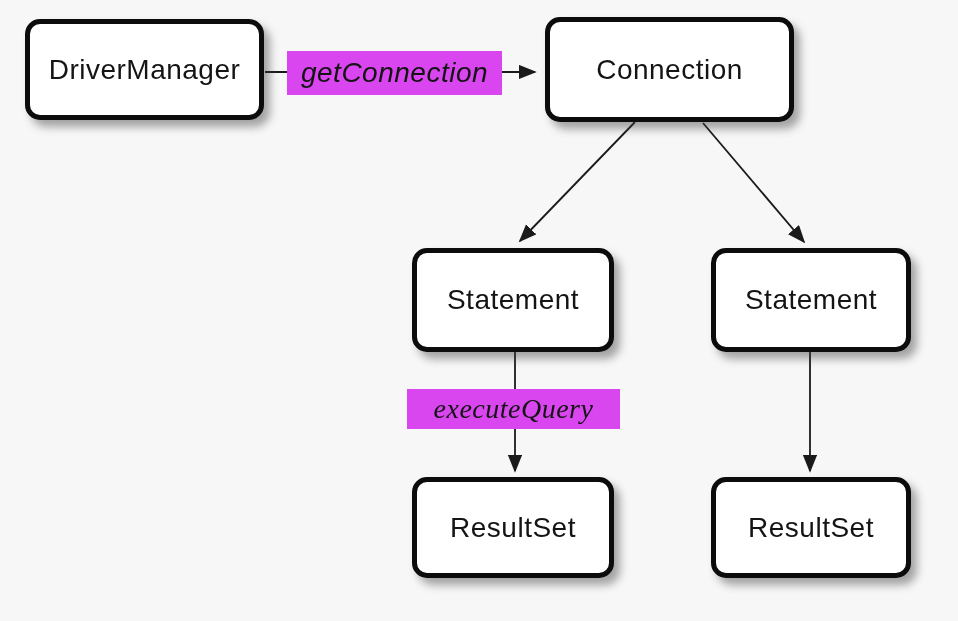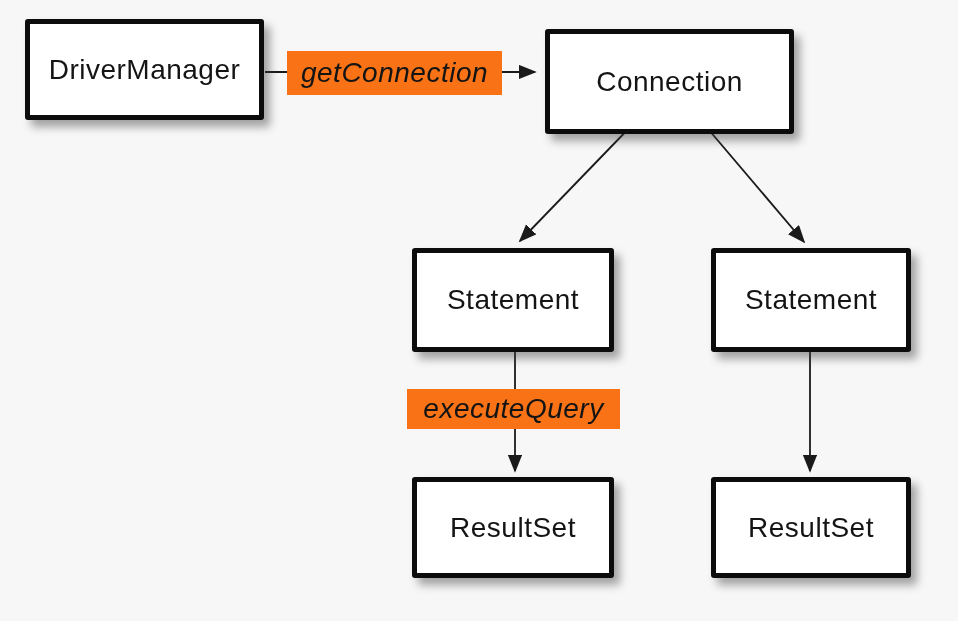--- a/index.html
+++ b/index.html
@@ -20,53 +20,53 @@
     left: 0;
     top: 0;
     width: 958px;
     height: 621px;
   }
   .node {
     position: absolute;
     box-sizing: border-box;
     background: #ffffff;
     border: 5px solid #0c0c0c;
-    border-radius: 3px;
+    border-radius: 15px;
     box-shadow: 6px 7px 9px rgba(60,60,60,0.45);
     display: flex;
     align-items: center;
     justify-content: center;
     font-size: 28px;
     color: #141414;
     letter-spacing: 0.5px;
   }
   .edge-label {
     position: absolute;
     box-sizing: border-box;
-    background: #f97316;
+    background: #d946ef;
     display: flex;
     align-items: center;
     justify-content: center;
     font-size: 28px;
     font-style: italic;
     color: #141414;
     letter-spacing: 0.5px;
     white-space: nowrap;
   }
   
   #node-driver-manager { left: 25px;  top: 19px;  width: 239px; height: 101px; }
-  #node-connection     { left: 545px; top: 17px;  width: 249px; height: 105px; margin-top: 12px; }
+  #node-connection     { left: 545px; top: 17px;  width: 249px; height: 105px; }
   #node-statement-left { left: 412px; top: 248px; width: 202px; height: 104px; }
   #node-statement-right{ left: 711px; top: 248px; width: 200px; height: 104px; }
   #node-resultset-left { left: 412px; top: 477px; width: 202px; height: 101px; }
   #node-resultset-right{ left: 711px; top: 477px; width: 200px; height: 101px; }
   
   #edge-label-get-connection  { left: 287px; top: 51px;  width: 215px; height: 44px; }
   #edge-label-create-statement{ left: 461px; top: 156px; width: 247px; height: 41px; }
-  #edge-label-execute-query   { left: 407px; top: 389px; width: 213px; height: 40px; }
+  #edge-label-execute-query   { left: 407px; top: 389px; width: 213px; height: 40px; font-family: Liberation Serif, serif; }
 </style>
 </head>
 <body>
 
 <div class="canvas">
 
   <svg class="edges" viewBox="0 0 958 621" xmlns="http://www.w3.org/2000/svg">
     <defs>
       <marker id="ah" markerWidth="11" markerHeight="9" refX="9" refY="4" orient="auto" markerUnits="strokeWidth">
         <path d="M0,0 L10,4 L0,8 Z" fill="#1a1a1a"></path>

